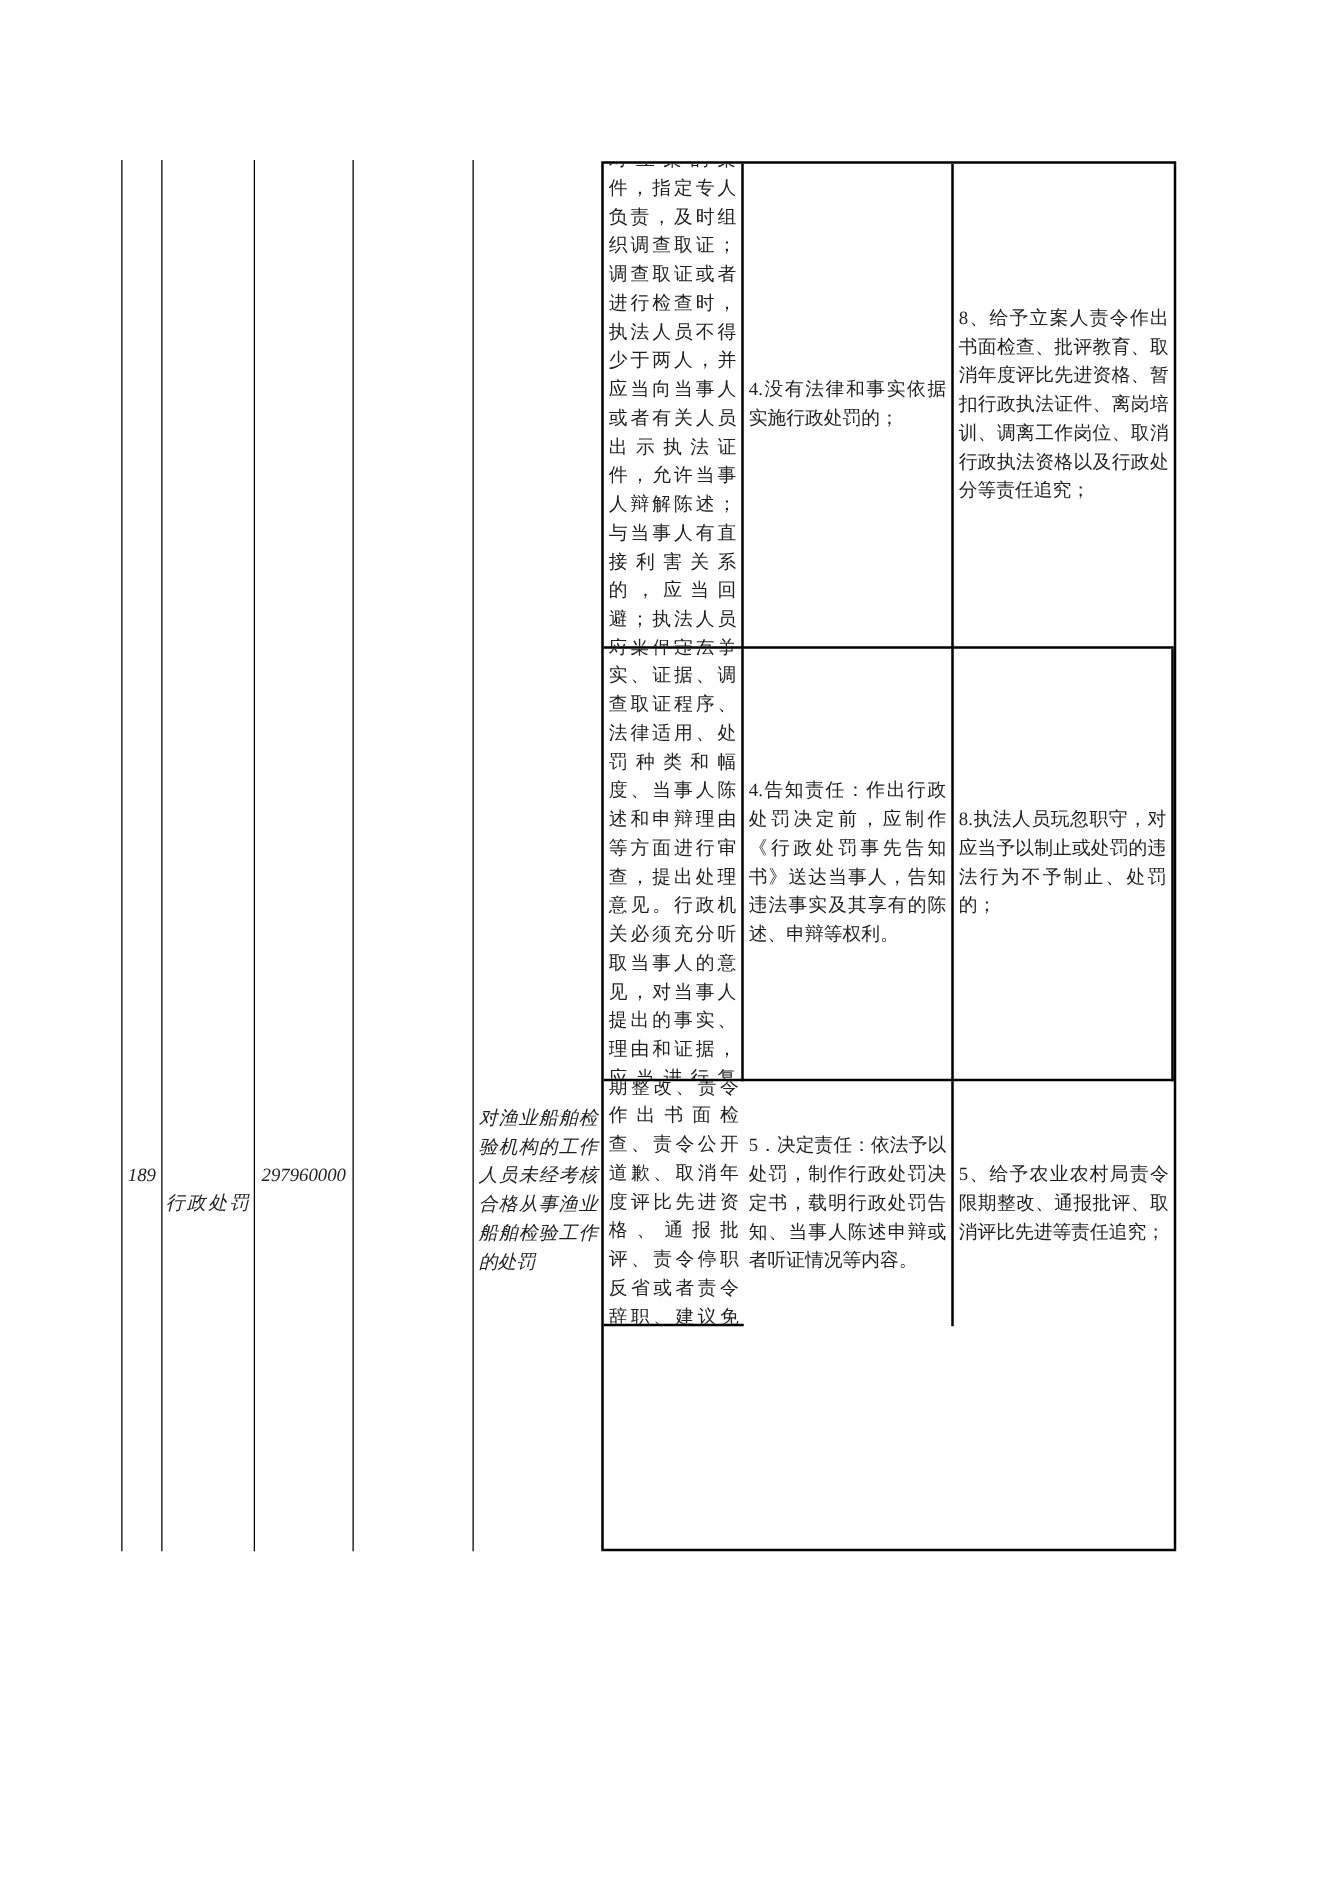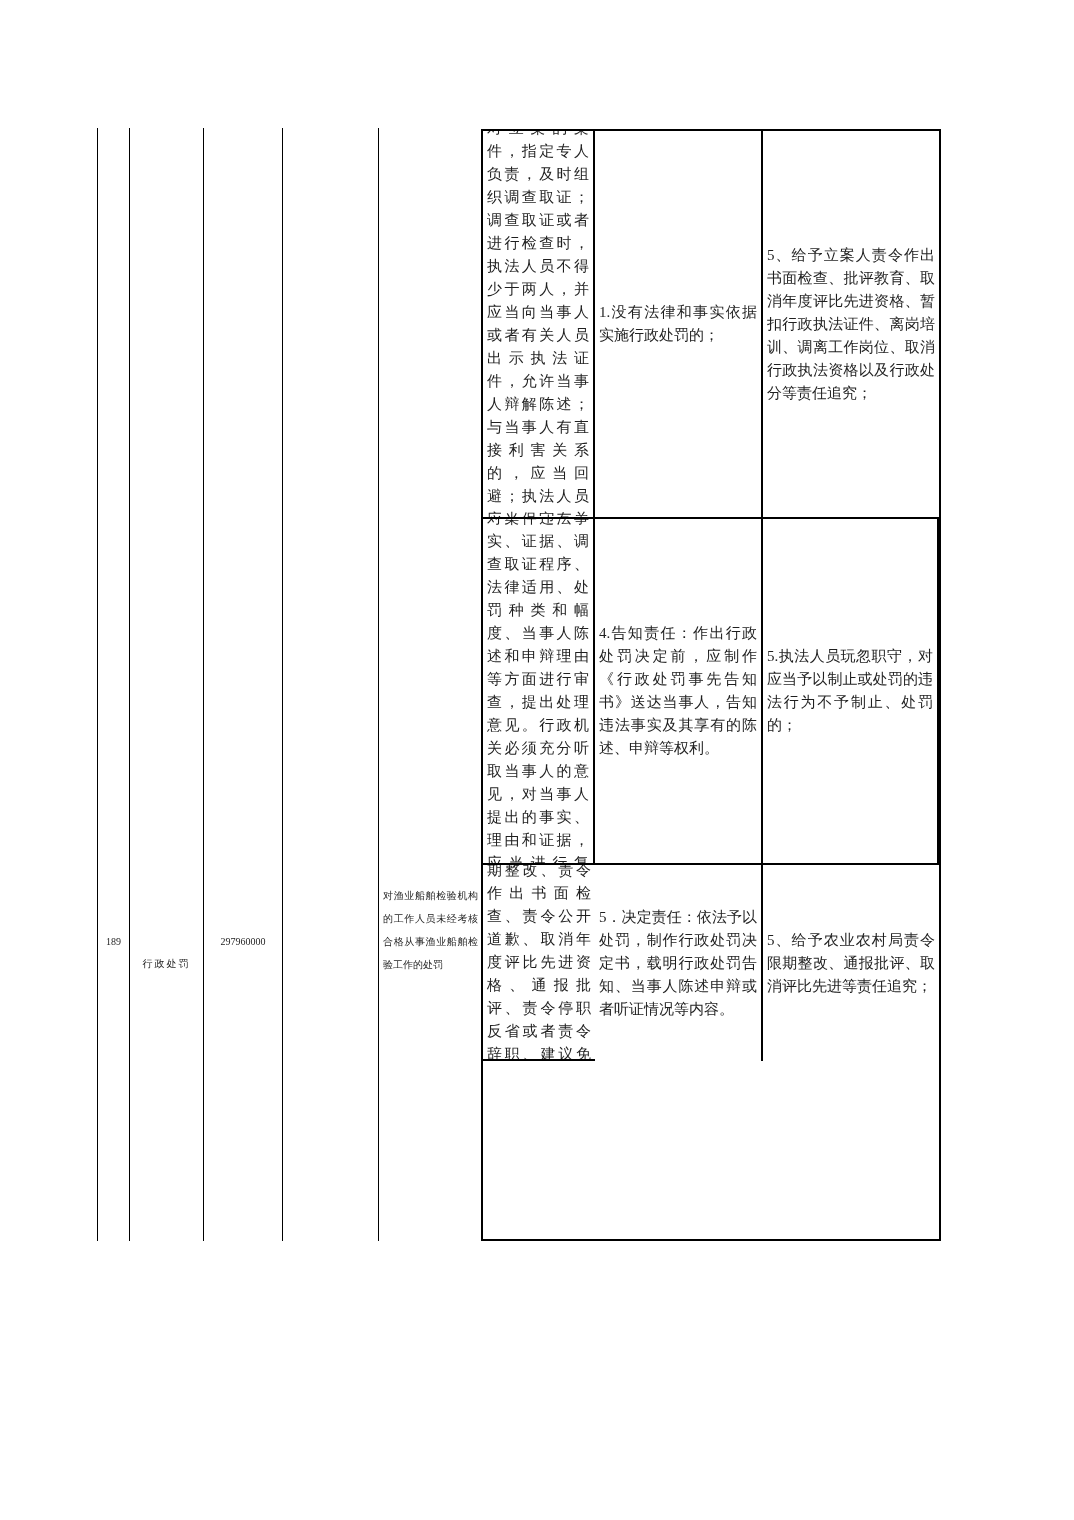--- a/index.html
+++ b/index.html
@@ -26,23 +26,24 @@
   }
   .v1 { left: 97px; }
   .v2 { left: 129px; }
   .v3 { left: 203px; }
   .v4 { left: 282px; }
   .v5 { left: 378px; }
 
   
   .lcell {
     position: absolute;
-    font-size: 10px;
+    font-size: 15px;
     line-height: 23px;
     text-align: center;
+    font-style: italic;
   }
   .serial   { left: 98px;  width: 31px; top: 930px; }
   .category { left: 130px; width: 73px; top: 952px; letter-spacing: 2px; }
   .code     { left: 204px; width: 78px; top: 930px; }
   .itemname {
     left: 383px; width: 95px; top: 884px;
     text-align: justify;
     word-break: break-all;
   }
 
@@ -93,35 +94,35 @@
   <div class="lcell category">行政处罚</div>
   <div class="lcell code">297960000</div>
   <div class="lcell itemname">对渔业船舶检验机构的工作人员未经考核合格从事渔业船舶检验工作的处罚</div>
 
   <div class="itable">
 
     <div class="cell">
       <div class="celltext">2．调查责任：对立案的案件，指定专人负责，及时组织调查取证；调查取证或者进行检查时，执法人员不得少于两人，并应当向当事人或者有关人员出示执法证件，允许当事人辩解陈述；与当事人有直接利害关系的，应当回避；执法人员应当保守有关秘密。</div>
     </div>
     <div class="cell">
-      <div class="celltext">1.没有法律和事实依据实施行政处罚的；</div>
+      <div class="celltext">4.没有法律和事实依据实施行政处罚的；</div>
     </div>
     <div class="cell last-col">
-      <div class="celltext">5、给予立案人责令作出书面检查、批评教育、取消年度评比先进资格、暂扣行政执法证件、离岗培训、调离工作岗位、取消行政执法资格以及行政处分等责任追究；</div>
+      <div class="celltext">8、给予立案人责令作出书面检查、批评教育、取消年度评比先进资格、暂扣行政执法证件、离岗培训、调离工作岗位、取消行政执法资格以及行政处分等责任追究；</div>
     </div>
 
     <div class="cell">
       <div class="celltext">3．审查责任：对案件违法事实、证据、调查取证程序、法律适用、处罚种类和幅度、当事人陈述和申辩理由等方面进行审查，提出处理意见。行政机关必须充分听取当事人的意见，对当事人提出的事实、理由和证据，应当进行复核。</div>
     </div>
 
     <div class="cell">
       <div class="celltext">4.告知责任：作出行政处罚决定前，应制作《行政处罚事先告知书》送达当事人，告知违法事实及其享有的陈述、申辩等权利。</div>
     </div>
     <div class="cell">
-      <div class="celltext">5.执法人员玩忽职守，对应当予以制止或处罚的违法行为不予制止、处罚的；</div>
+      <div class="celltext">8.执法人员玩忽职守，对应当予以制止或处罚的违法行为不予制止、处罚的；</div>
     </div>
     <div class="cell last-col">
       <div class="celltext">3、给予审核人和批准人诫勉谈话、责令限期整改、责令作出书面检查、责令公开道歉、取消年度评比先进资格、通报批评、责令停职反省或者责令辞职、建议免职以及行政处分等责任追究；</div>
     </div>
 
     <div class="cell last-row">
       <div class="celltext">5．决定责任：依法予以处罚，制作行政处罚决定书，载明行政处罚告知、当事人陈述申辩或者听证情况等内容。</div>
     </div>
     <div class="cell last-col last-row">
       <div class="celltext">5、给予农业农村局责令限期整改、通报批评、取消评比先进等责任追究；</div>

